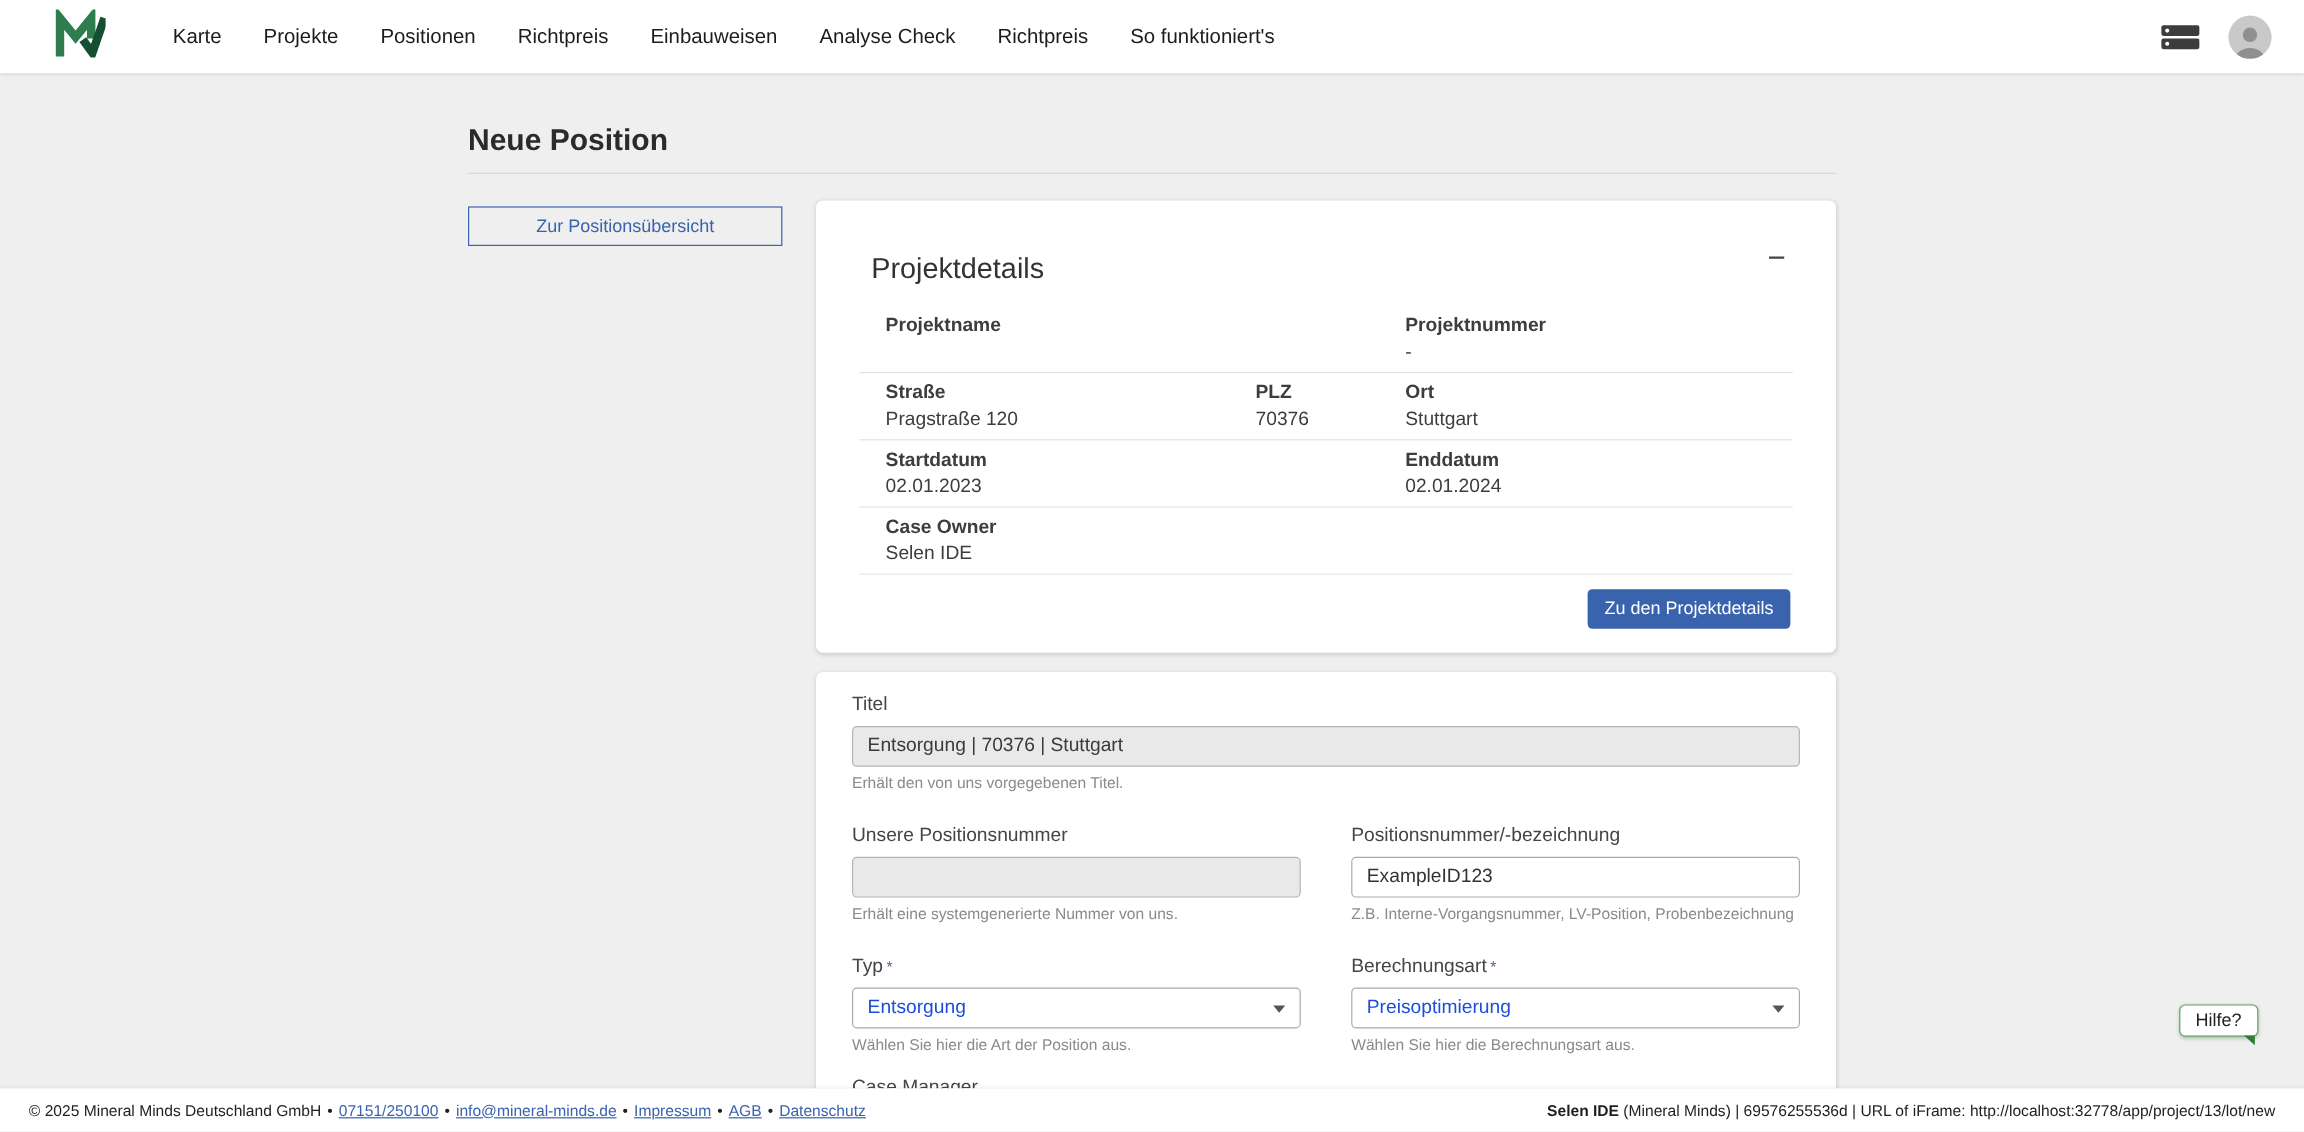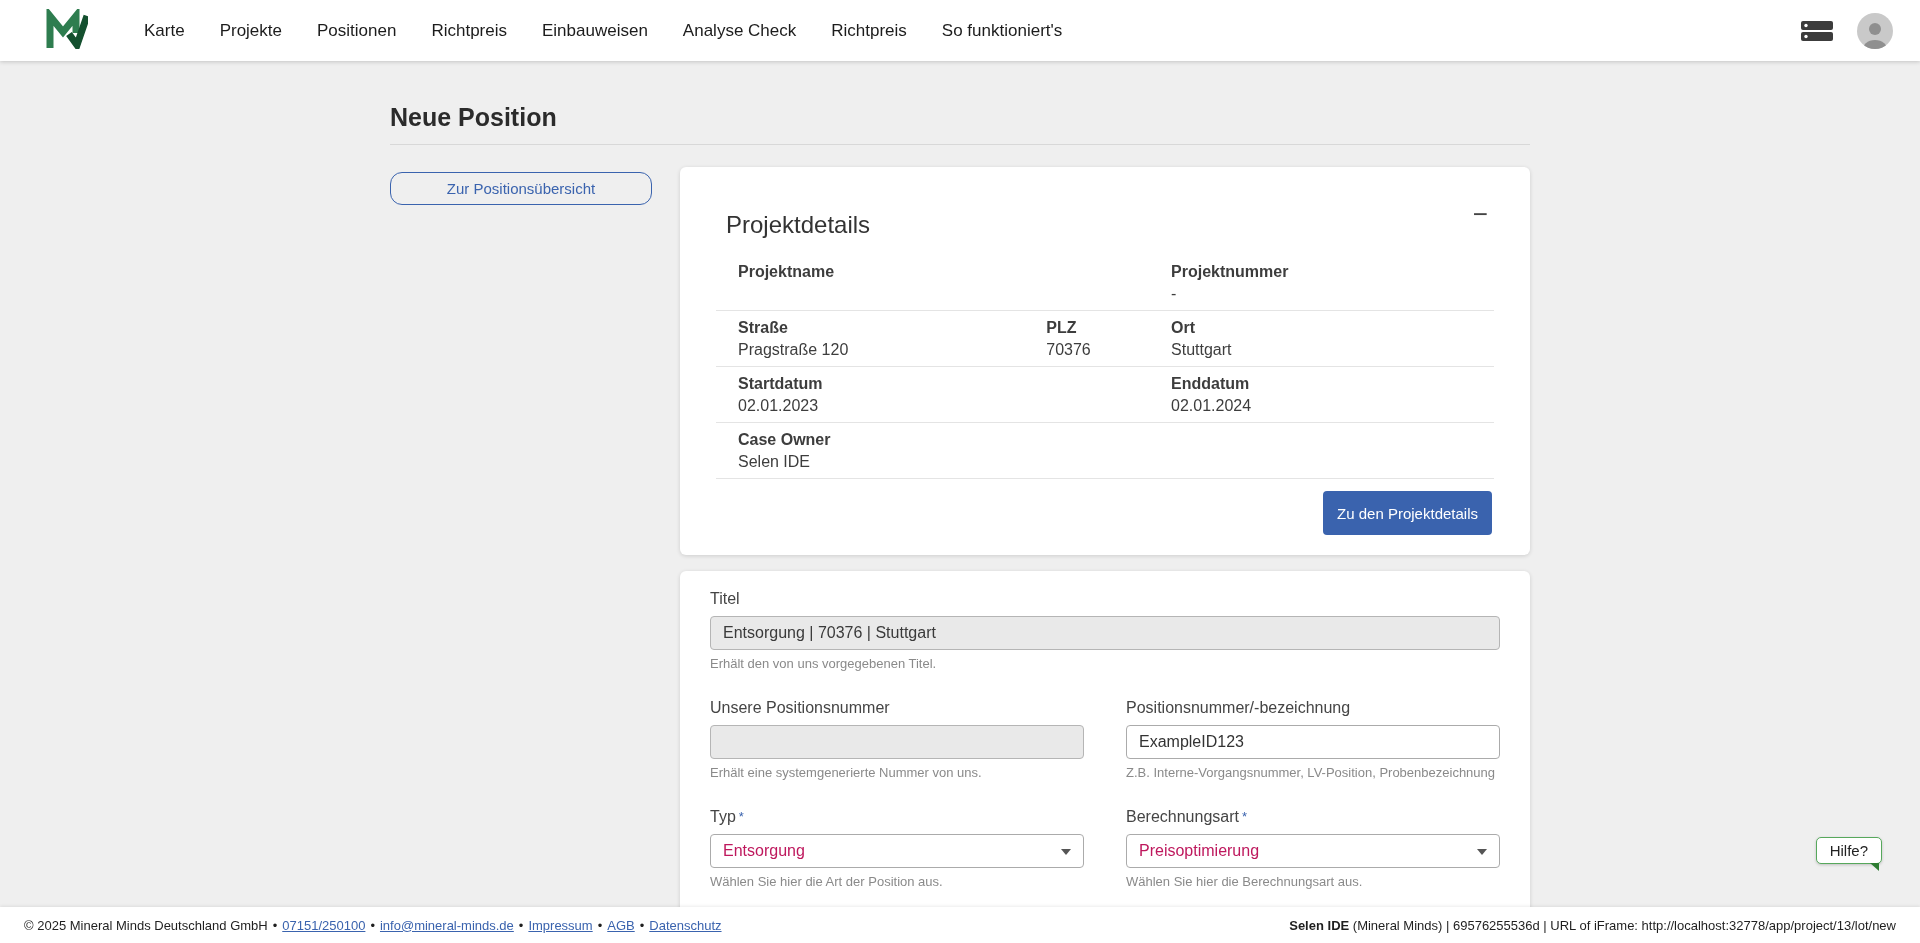--- a/index.html
+++ b/index.html
@@ -36,21 +36,21 @@
   .main { position:absolute; top:61px; bottom:36px; left:0; right:0; overflow:hidden; }
   .container { width:1140px; margin:0 auto; padding-top:42px; }
   .page-title {
     font-size:25px; font-weight:700; color:#2b2b2b;
     padding-bottom:12px; border-bottom:1px solid #d8d8d8;
   }
   .content-row { display:flex; gap:28px; margin-top:22px; align-items:flex-start; }
   .left-col { width:262px; flex:none; padding-top:5px; }
   .btn-outline {
     width:100%; height:33px; background:transparent;
-    border:1px solid #3a63ae; border-radius:12px;
+    border:1px solid #3a63ae; border-radius:0;
     color:#3a63ae; font-size:15px; font-family:inherit; cursor:pointer;
   }
   .right-col { flex:1; min-width:0; }
   .card {
     background:#ffffff; border-radius:6px;
     box-shadow:0 1px 4px rgba(0,0,0,.14);
   }
   
   .pd-card { padding:44px 36px 16px; position:relative; }
   .pd-title { font-size:24px; font-weight:400; color:#333; margin:0 6px 16px 10px; }
@@ -63,39 +63,39 @@
     display:grid; grid-template-columns:42% 17% 41%;
     padding:7px 22px; border-bottom:1px solid #e4e4e4;
   }
   .col-a { grid-column:1; } .col-b { grid-column:2; } .col-c { grid-column:3; }
   .span-ab { grid-column:1 / 3; }
   .pd-label { font-size:16px; font-weight:700; color:#3d3d3d; line-height:19px; }
   .pd-value { font-size:16px; color:#3d3d3d; line-height:19px; margin-top:3px; }
   .pd-footer { display:flex; justify-content:flex-end; padding:12px 2px 4px; }
   .btn-primary {
     background:#3a63ae; color:#fff; border:none; border-radius:4px;
-    height:44px; padding:0 14px; font-size:15px; font-family:inherit; cursor:pointer;
+    height:33px; padding:0 14px; font-size:15px; font-family:inherit; cursor:pointer;
   }
   
   .form-card { margin-top:16px; padding:18px 30px 80px; }
   .form-label { display:block; font-size:16px; color:#454545; margin-bottom:8px; line-height:19px; }
   .req { color:#3a63ae; font-size:13px; vertical-align:top; margin-left:3px; }
   .text-input {
     width:100%; height:34px; border:1px solid #ababab; border-radius:4px;
     padding:0 12px; font-size:16px; color:#333; background:#fff;
     font-family:inherit;
   }
   .text-input:disabled { background:#e9e9e9; color:#3a3a3a; border-color:#b5b5b5; }
   .helper { font-size:13px; color:#8a8a8a; margin-top:6px; line-height:16px; }
   .form-row { display:grid; grid-template-columns:1fr 1fr; column-gap:42px; margin-top:26px; }
   .form-group-last { margin-top:18px; width:calc(50% - 15px); }
   .select {
     position:relative; height:34px; border:1px solid #ababab; border-radius:4px;
     background:#fff; display:flex; align-items:center;
-    padding:0 32px 0 12px; font-size:16px; color:#be185d; cursor:pointer;
+    padding:0 32px 0 12px; font-size:16px; color:#1d4ed8; cursor:pointer;
   }
   .select::after {
     content:""; position:absolute; right:12px; top:14px;
     border-left:5px solid transparent; border-right:5px solid transparent;
     border-top:6px solid #555;
   }
   
   .help-btn {
     position:absolute; right:38px; bottom:79px; z-index:30;
     background:#fff; border:1px solid #57a85c; border-radius:5px;

